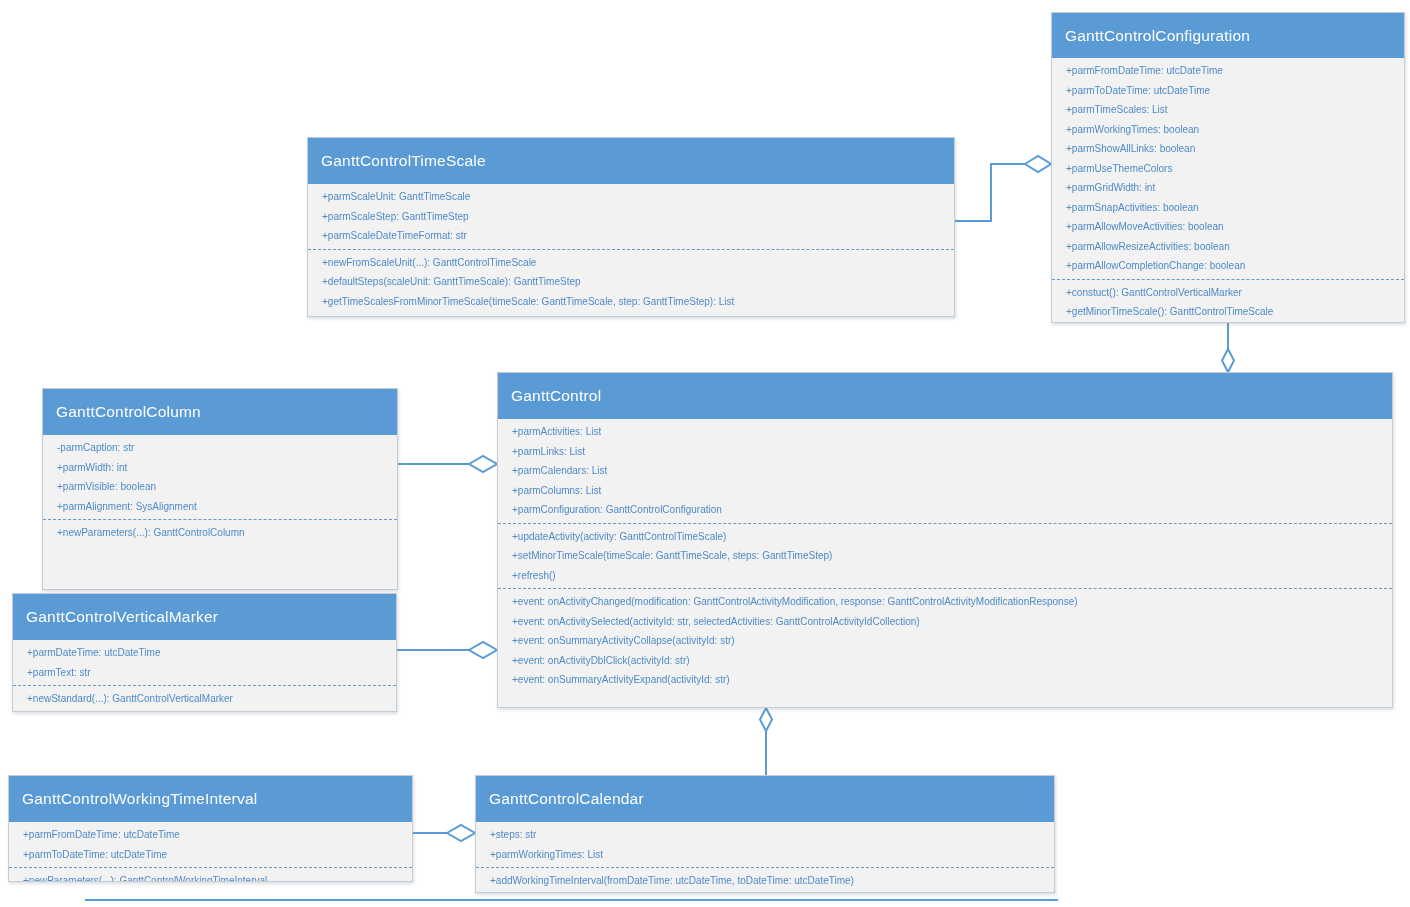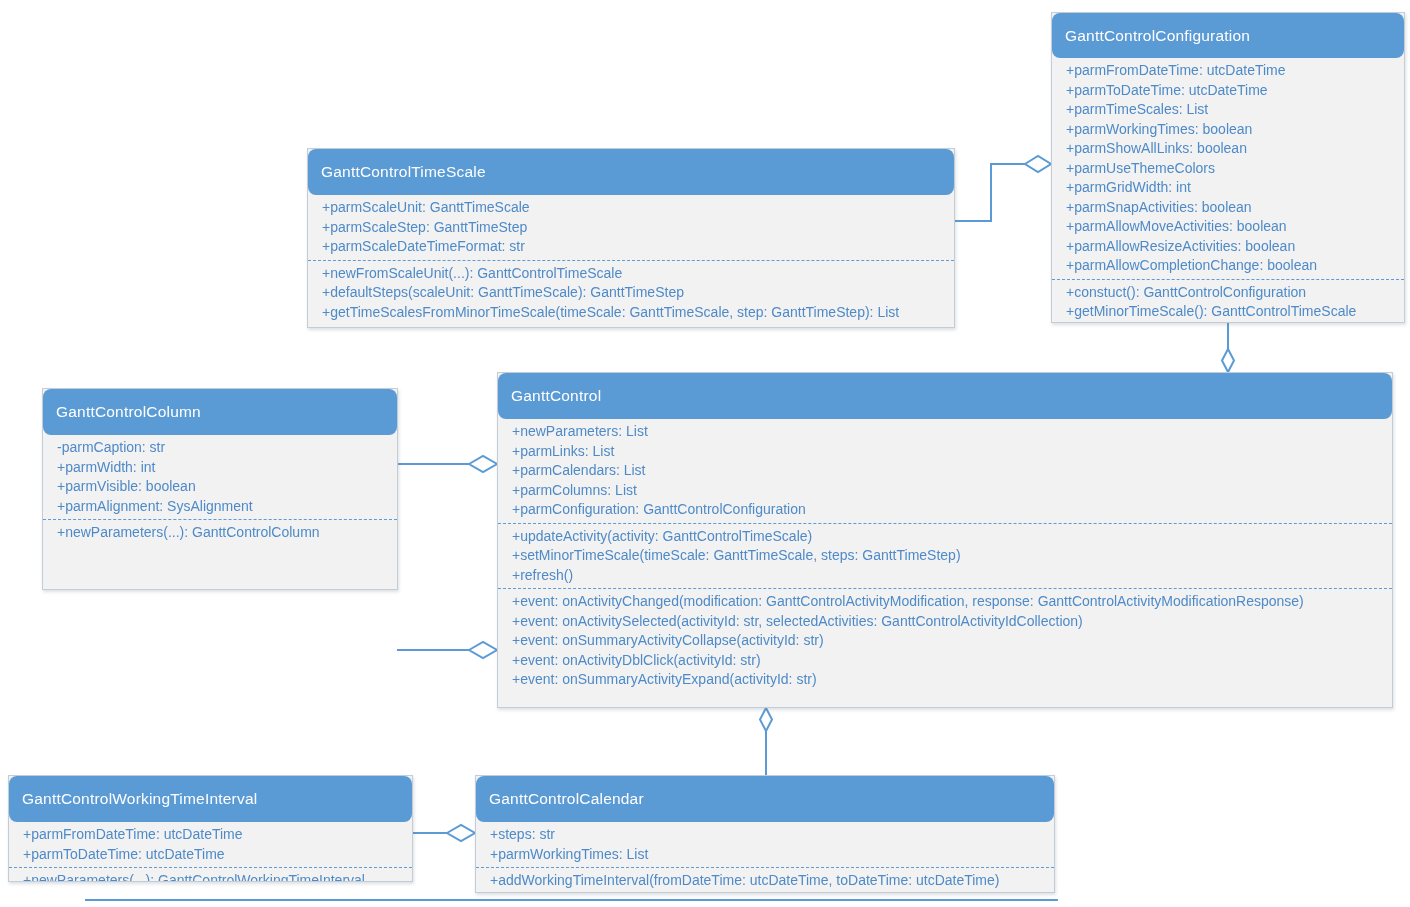--- a/index.html
+++ b/index.html
@@ -31,42 +31,41 @@
     box-sizing: border-box;
     overflow: hidden;
   }
   .cls-header {
     height: 46px;
     background: #5b9bd5;
     display: flex;
     align-items: center;
     padding-left: 13px;
     box-sizing: border-box;
-    border-radius: 8px;
   }
   .cls-title {
     color: #ffffff;
     font-size: 15.5px;
     letter-spacing: 0.2px;
     white-space: nowrap;
   }
   .cls-body { width: 100%; }
   .compartment { padding: 3px 0 3px 0; }
   .compartment + .compartment { border-top: 1.5px dashed #5f9ad3; }
   .member {
     color: #4e8ac8;
-    font-size: 14px;
+    font-size: 10px;
     line-height: 19.5px;
     padding-left: 14px;
     white-space: nowrap;
     overflow: hidden;
   }
 
   
-  #box-timescale           { left: 307px;  top: 137px; width: 648px; height: 180px; margin-top: 11px; }
+  #box-timescale           { left: 307px;  top: 137px; width: 648px; height: 180px; }
   #box-configuration       { left: 1051px; top: 12px;  width: 354px; height: 311px; }
   #box-configuration .cls-header { height: 45px; }
   #box-column              { left: 42px;   top: 388px; width: 356px; height: 202px; }
   #box-ganttcontrol        { left: 497px;  top: 372px; width: 896px; height: 336px; }
   #box-verticalmarker      { left: 12px;   top: 593px; width: 385px; height: 119px; }
   #box-workingtimeinterval { left: 8px;    top: 775px; width: 405px; height: 107px; }
   #box-calendar            { left: 475px;  top: 775px; width: 580px; height: 118px; }
 </style>
 </head>
 <body>
@@ -126,21 +125,21 @@
           <div class="member">+parmWorkingTimes: boolean</div>
           <div class="member">+parmShowAllLinks: boolean</div>
           <div class="member">+parmUseThemeColors</div>
           <div class="member">+parmGridWidth: int</div>
           <div class="member">+parmSnapActivities: boolean</div>
           <div class="member">+parmAllowMoveActivities: boolean</div>
           <div class="member">+parmAllowResizeActivities: boolean</div>
           <div class="member">+parmAllowCompletionChange: boolean</div>
         </div>
         <div class="compartment">
-          <div class="member">+constuct(): GanttControlConfiguration</div>
+          <div class="member">+constuct(): GanttControlVerticalMarker</div>
           <div class="member">+getMinorTimeScale(): GanttControlTimeScale</div>
         </div>
       </div>
   </section>
 
   <section class="uml-class" id="box-column">
     <header class="cls-header">
       <span class="cls-title">GanttControlColumn</span>
     </header>
     <div class="cls-body">
@@ -155,41 +154,55 @@
         </div>
       </div>
   </section>
 
   <section class="uml-class" id="box-ganttcontrol">
     <header class="cls-header">
       <span class="cls-title">GanttControl</span>
     </header>
     <div class="cls-body">
         <div class="compartment">
-          <div class="member">+newParameters: List</div>
+          <div class="member">+parmActivities: List</div>
           <div class="member">+parmLinks: List</div>
           <div class="member">+parmCalendars: List</div>
           <div class="member">+parmColumns: List</div>
           <div class="member">+parmConfiguration: GanttControlConfiguration</div>
         </div>
         <div class="compartment">
           <div class="member">+updateActivity(activity: GanttControlTimeScale)</div>
           <div class="member">+setMinorTimeScale(timeScale: GanttTimeScale, steps: GanttTimeStep)</div>
           <div class="member">+refresh()</div>
         </div>
         <div class="compartment">
           <div class="member">+event: onActivityChanged(modification: GanttControlActivityModification, response: GanttControlActivityModificationResponse)</div>
           <div class="member">+event: onActivitySelected(activityId: str, selectedActivities: GanttControlActivityIdCollection)</div>
           <div class="member">+event: onSummaryActivityCollapse(activityId: str)</div>
           <div class="member">+event: onActivityDblClick(activityId: str)</div>
           <div class="member">+event: onSummaryActivityExpand(activityId: str)</div>
         </div>
       </div>
   </section>
 
+  <section class="uml-class" id="box-verticalmarker">
+    <header class="cls-header">
+      <span class="cls-title">GanttControlVerticalMarker</span>
+    </header>
+    <div class="cls-body">
+        <div class="compartment">
+          <div class="member">+parmDateTime: utcDateTime</div>
+          <div class="member">+parmText: str</div>
+        </div>
+        <div class="compartment">
+          <div class="member">+newStandard(...): GanttControlVerticalMarker</div>
+        </div>
+      </div>
+  </section>
 
   <section class="uml-class" id="box-workingtimeinterval">
     <header class="cls-header">
       <span class="cls-title">GanttControlWorkingTimeInterval</span>
     </header>
     <div class="cls-body">
         <div class="compartment">
           <div class="member">+parmFromDateTime: utcDateTime</div>
           <div class="member">+parmToDateTime: utcDateTime</div>
         </div>

